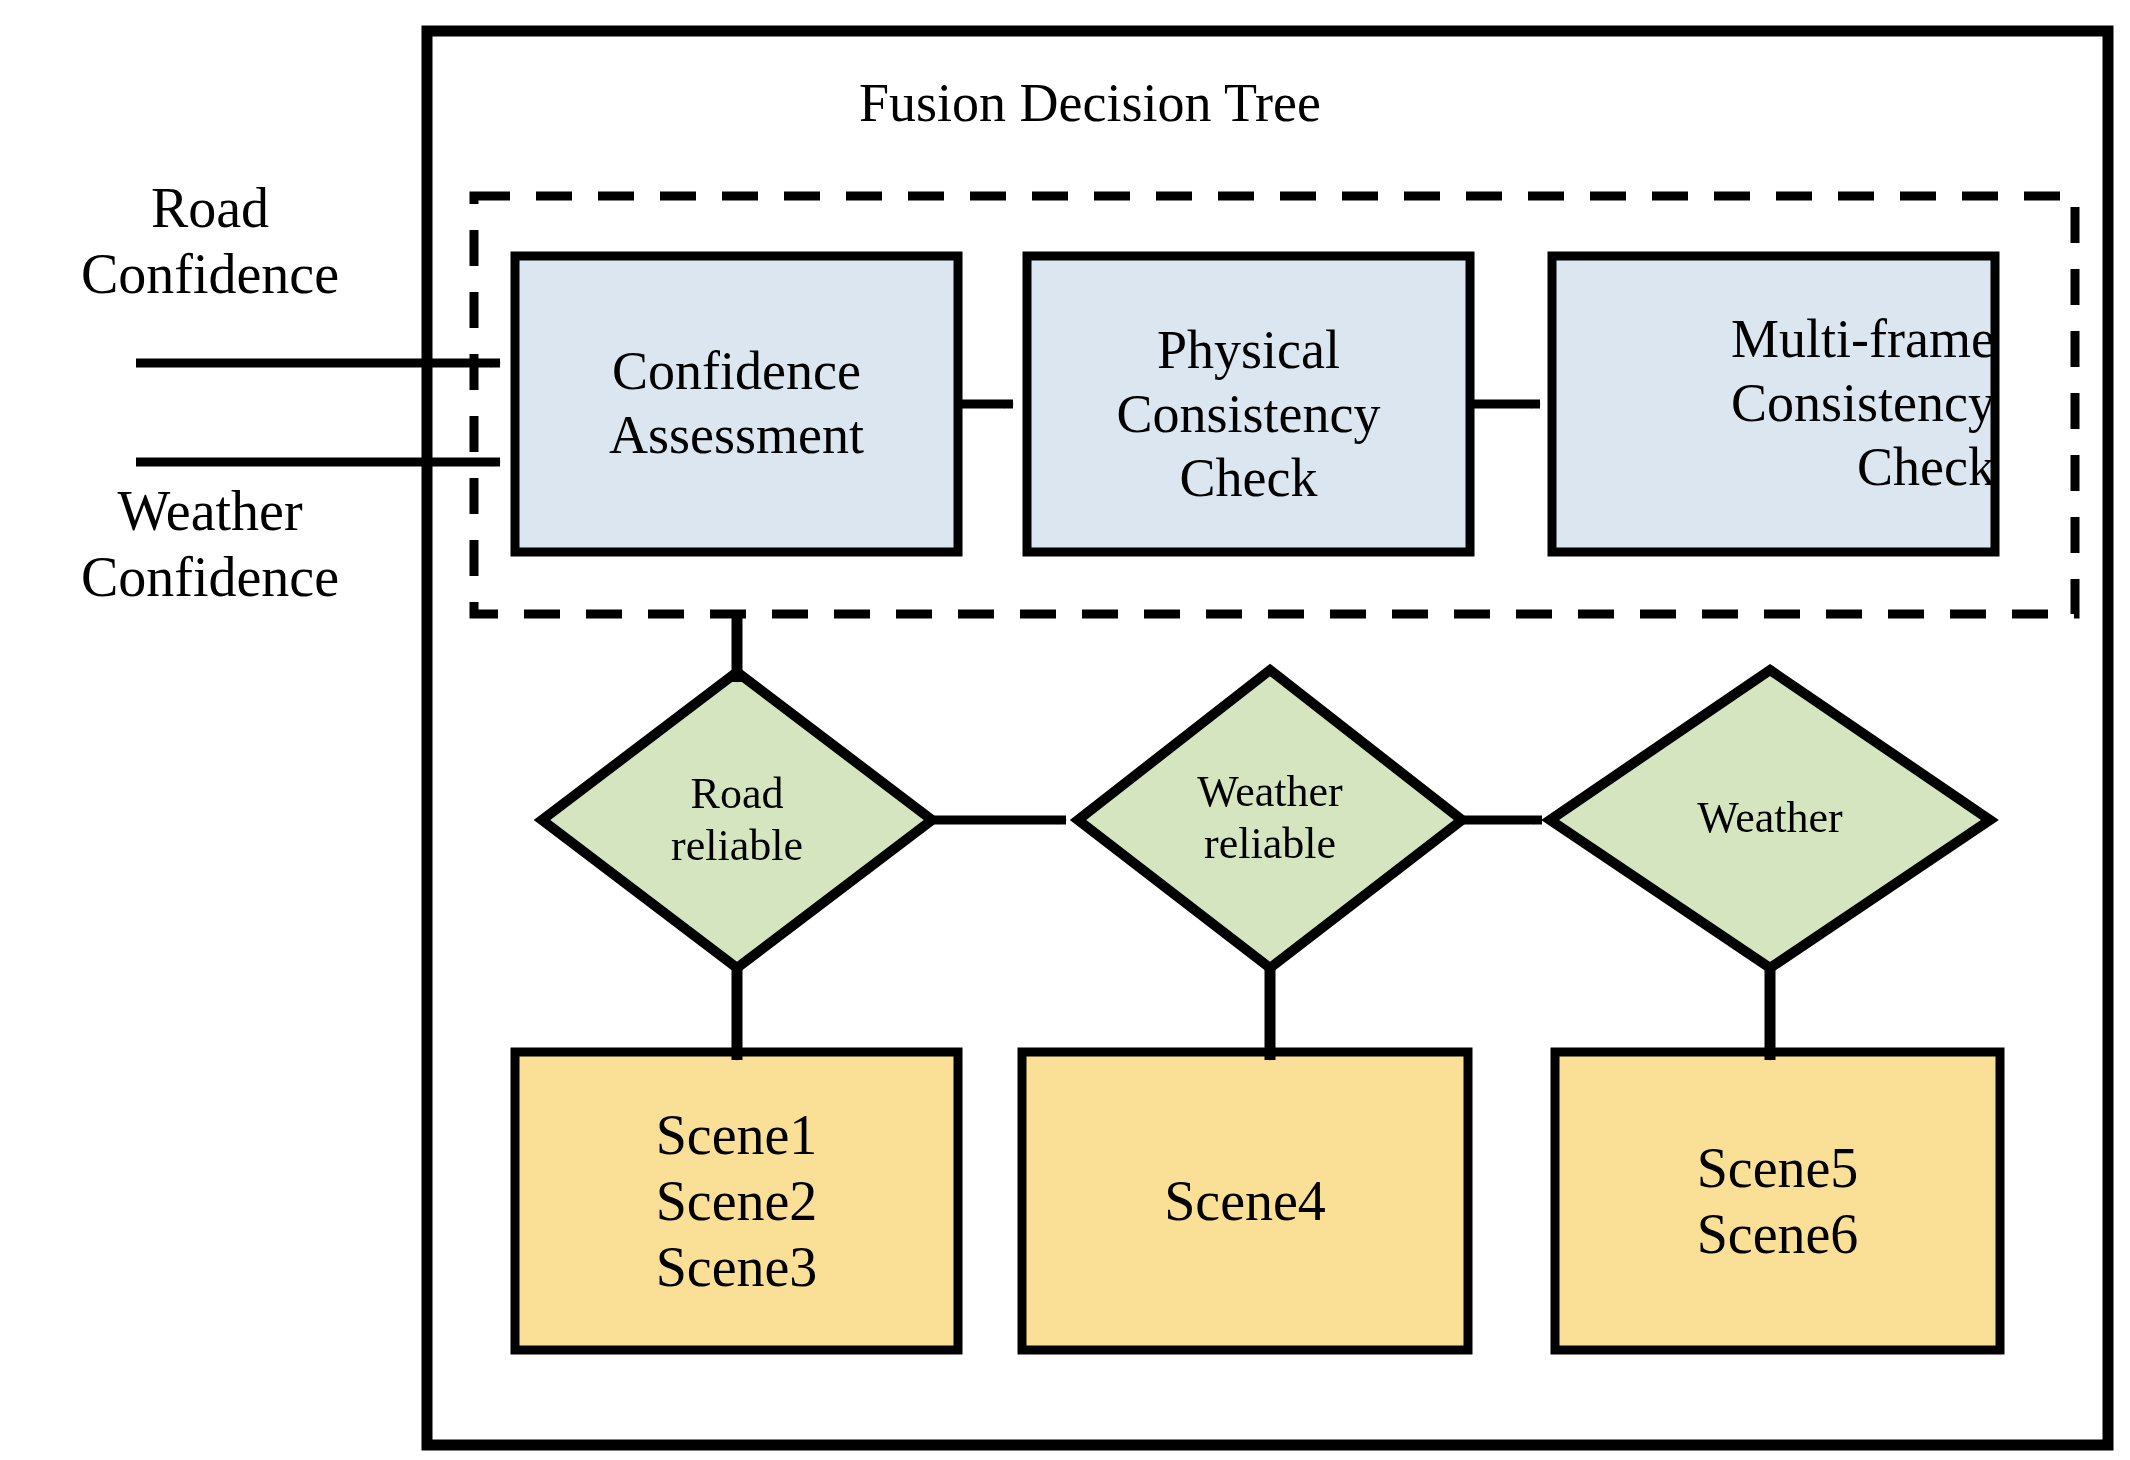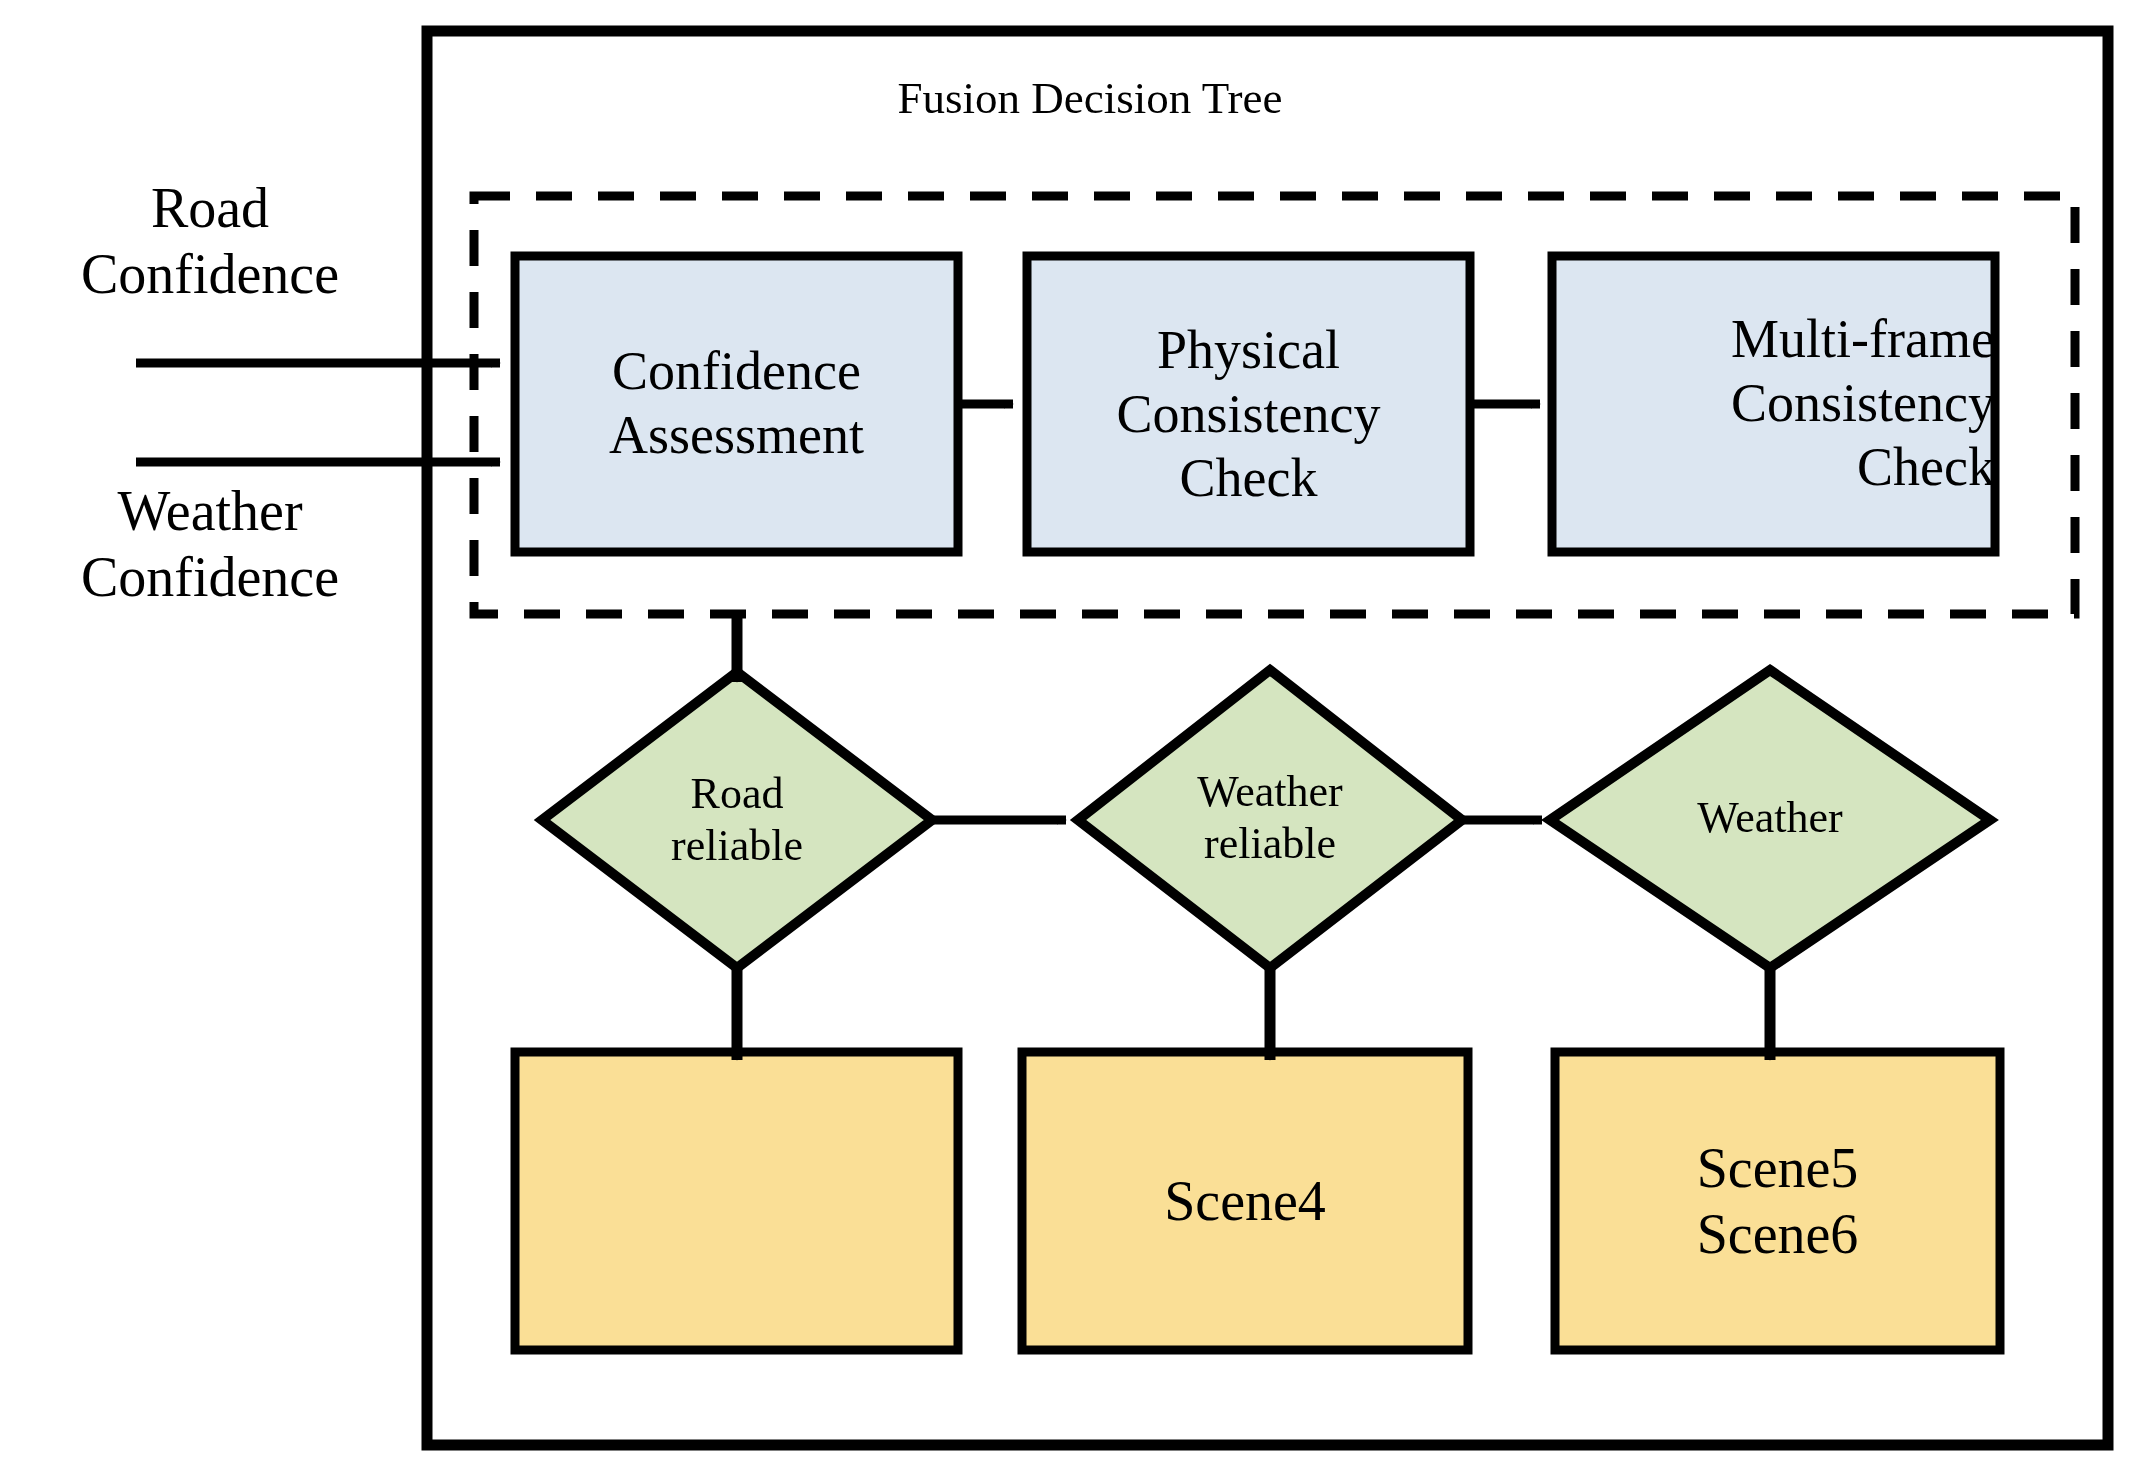--- a/index.html
+++ b/index.html
@@ -1,21 +1,21 @@
 <!DOCTYPE html>
 <html><head>
 <meta charset="utf-8">
 <style>
   html,body{margin:0;padding:0;background:#ffffff;}
   body{width:2130px;height:1460px;font-family:"Liberation Serif","DejaVu Serif",serif;}
   #stage{position:relative;width:2130px;height:1460px;overflow:hidden;background:#fff;}
   #svg-layer{position:absolute;left:0;top:0;width:2130px;height:1460px;}
   .lbl{position:absolute;text-align:center;color:#000;line-height:1.18;
        font-family:"Liberation Serif","DejaVu Serif",serif;}
-  .outer-title{font-size:45px;}
+  .outer-title{font-size:54px;}
   .side-label{font-size:56px;}
   .proc-label{font-size:54px;}
   .diamond-label{font-size:44px;}
   .scene-label{font-size:56px;}
   .flexmid{display:flex;align-items:center;justify-content:center;height:100%;width:100%;}
 </style>
 </head>
 <body>
 
 <div id="stage">
@@ -103,20 +103,27 @@
 reliable</div>
       </div>
   </div>
 
   <div style="position:absolute;left:1590px;top:690px;width:360px;height:256px;">
     <div class="flexmid">
         <div class="lbl diamond-label" style="position:static;white-space:pre-line;width:100%;">Weather</div>
       </div>
   </div>
 
+  <div style="position:absolute;left:515px;top:1052px;width:443px;height:298px;">
+    <div class="flexmid">
+        <div class="lbl scene-label" style="position:static;white-space:pre-line;width:100%;">Scene1
+Scene2
+Scene3</div>
+      </div>
+  </div>
 
   <div style="position:absolute;left:1022px;top:1052px;width:446px;height:298px;">
     <div class="flexmid">
         <div class="lbl scene-label" style="position:static;white-space:pre-line;width:100%;">Scene4</div>
       </div>
   </div>
 
   <div style="position:absolute;left:1555px;top:1052px;width:445px;height:298px;">
     <div class="flexmid">
         <div class="lbl scene-label" style="position:static;white-space:pre-line;width:100%;">Scene5

